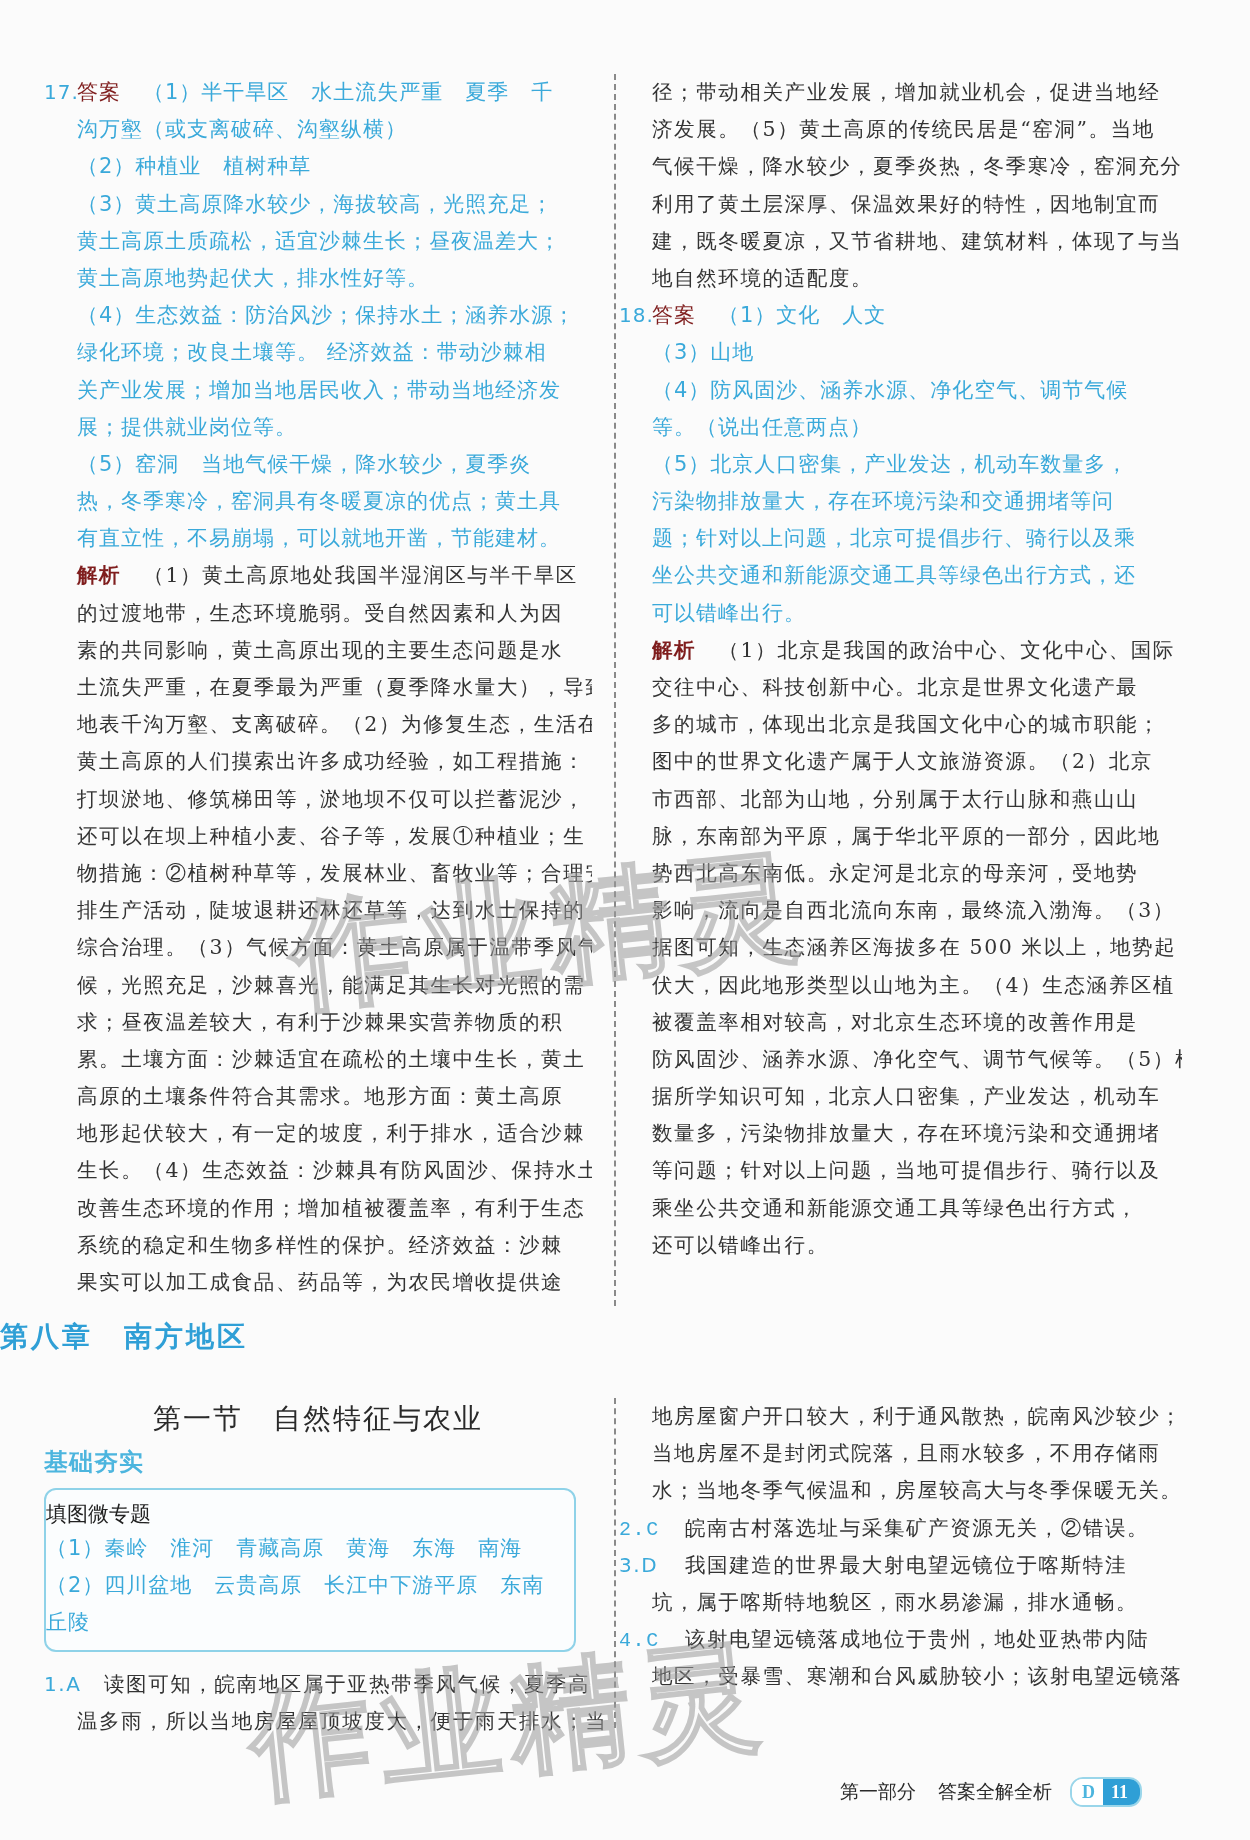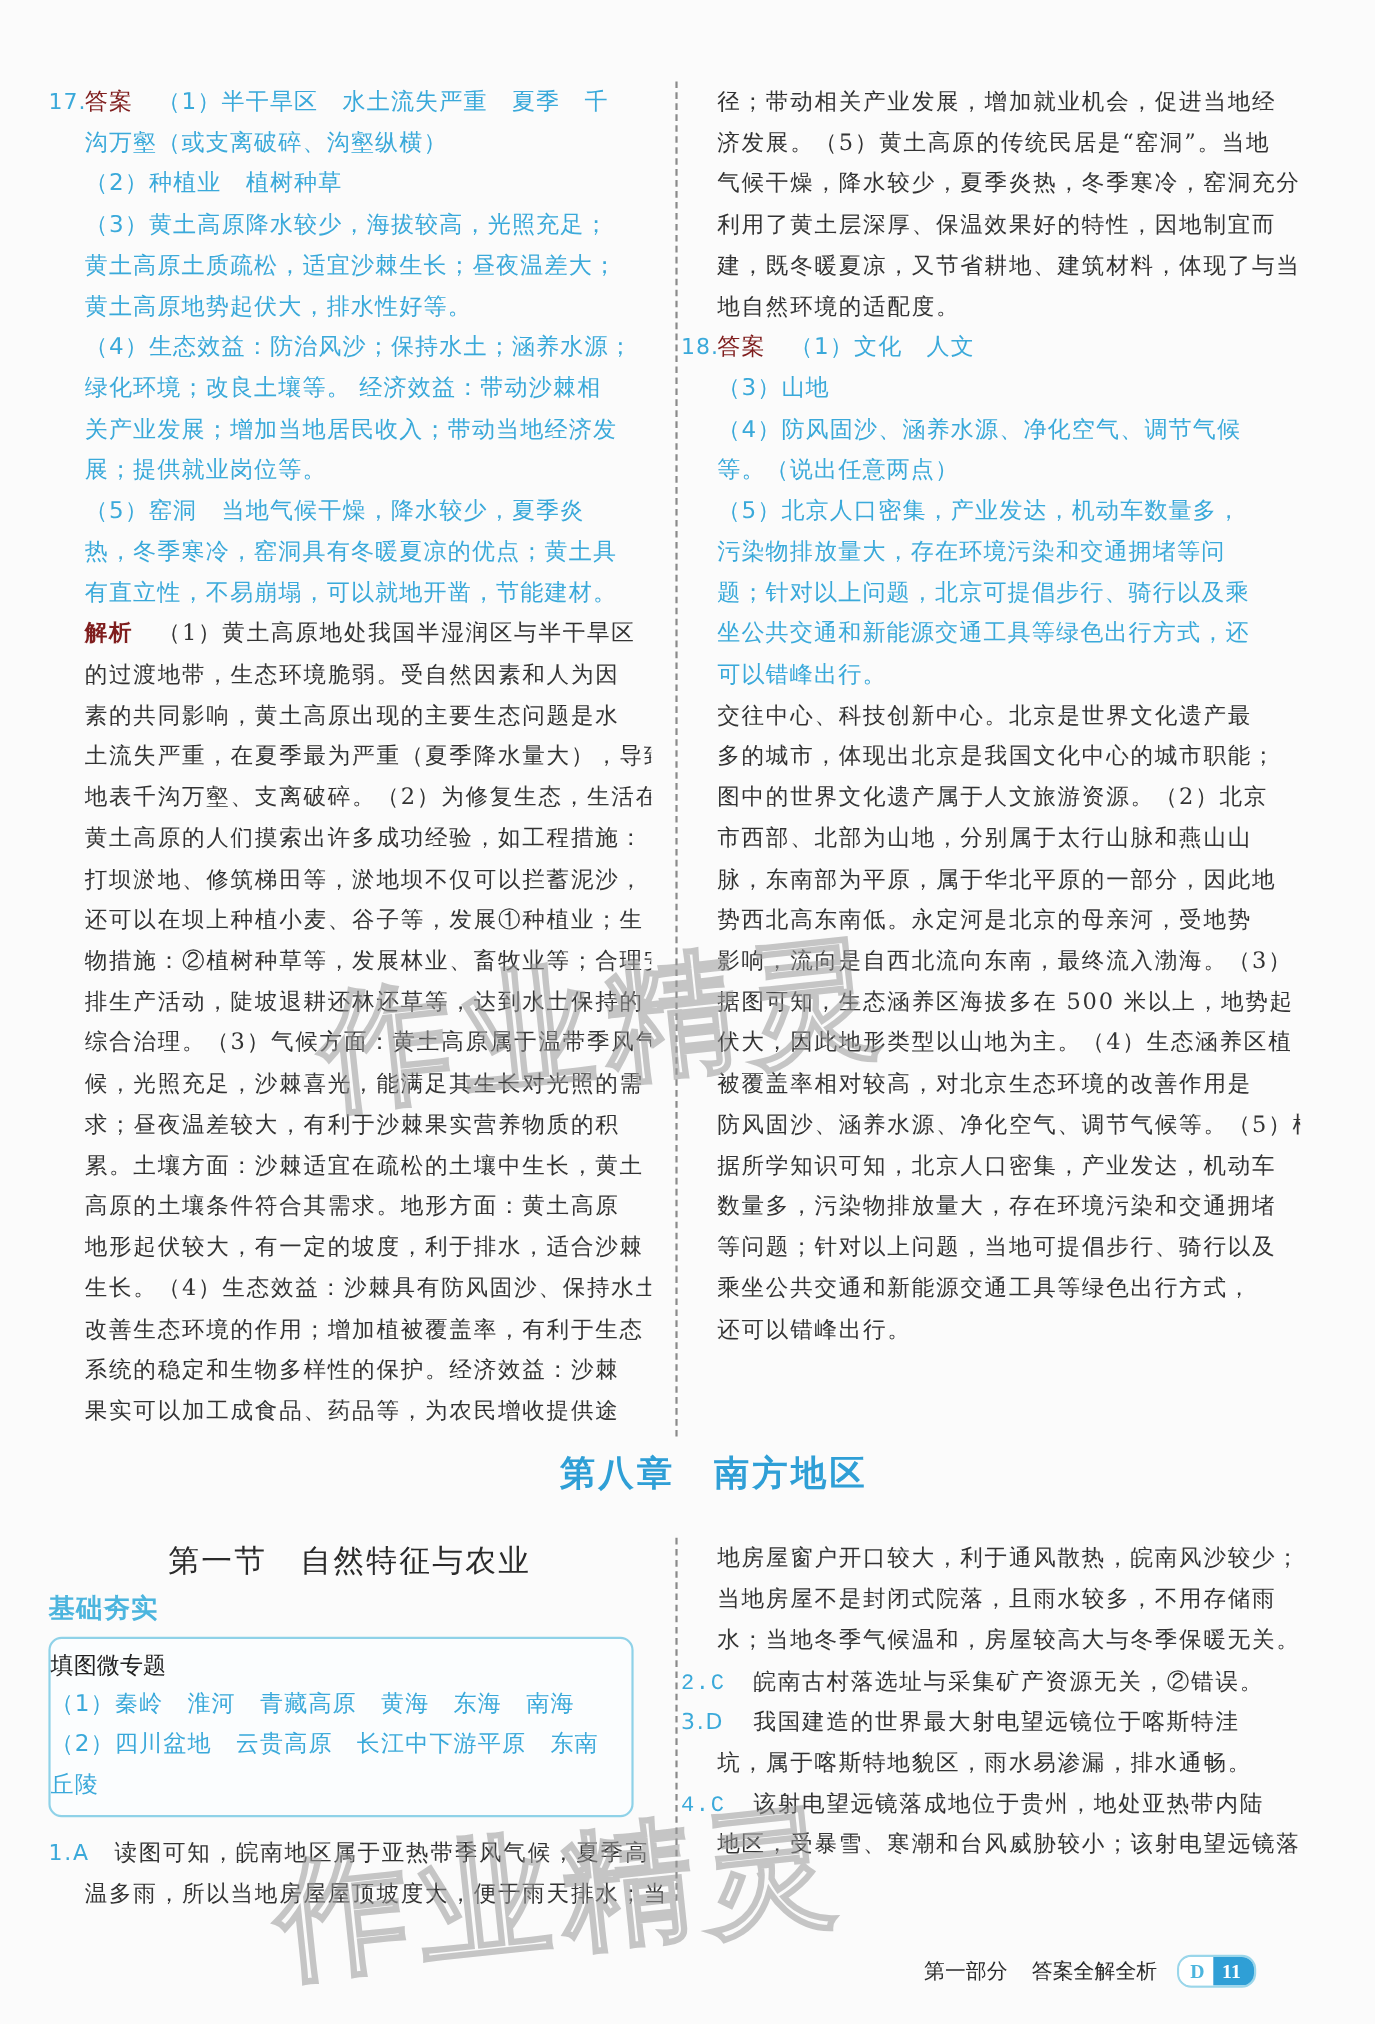--- a/index.html
+++ b/index.html
@@ -24,21 +24,21 @@
     white-space: nowrap; overflow: hidden;
     letter-spacing: 0.5px;
   }
   .ans { color: #3aa9da; letter-spacing: 1px; }
   .indent { padding-left: 33px; }
   .qnum { color: #3aa9da; font-size: 20px; display: inline-block; width: 33px; }
   .label { color: #7f1d1d; font-weight: normal; }
   .serif { font-family: "DejaVu Serif", serif; color: #333; letter-spacing: 1.6px; font-size: 20.5px; }
   .chapter-title {
     position: absolute; left: 0; right: 0; top: 1318px;
-    text-align: center; color: #2f9fd6; font-size: 32px; font-weight: bold; letter-spacing: 3px; padding-left: 48px;
+    text-align: left; color: #2f9fd6; font-size: 28px; font-weight: bold; letter-spacing: 3px;
   }
   .section-title {
     position: absolute; left: 44px; width: 548px; top: 1400px;
     text-align: center; font-size: 28px; color: #2a2a2a; letter-spacing: 2px;
   }
   .basic-label {
     position: absolute; left: 44px; top: 1446px;
     color: #4cb5de; font-size: 24px; font-weight: bold; letter-spacing: 1px;
   }
   .map-box {
@@ -122,20 +122,23 @@
     <span class="qnum">18.</span><span class="label">答案</span>　<span>（1）文化　人文</span>
   </div>
   <div class="line ans">（3）山地</div>
   <div class="line ans">（4）防风固沙、涵养水源、净化空气、调节气候</div>
   <div class="line ans">等。（说出任意两点）</div>
   <div class="line ans">（5）北京人口密集，产业发达，机动车数量多，</div>
   <div class="line ans">污染物排放量大，存在环境污染和交通拥堵等问</div>
   <div class="line ans">题；针对以上问题，北京可提倡步行、骑行以及乘</div>
   <div class="line ans">坐公共交通和新能源交通工具等绿色出行方式，还</div>
   <div class="line ans">可以错峰出行。</div>
+  <div class="line serif">
+    <span class="label" style="font-family:'DejaVu Sans',sans-serif;font-weight:bold;">解析</span>　<span>（1）北京是我国的政治中心、文化中心、国际</span>
+  </div>
   <div class="line serif">交往中心、科技创新中心。北京是世界文化遗产最</div>
   <div class="line serif">多的城市，体现出北京是我国文化中心的城市职能；</div>
   <div class="line serif">图中的世界文化遗产属于人文旅游资源。（2）北京</div>
   <div class="line serif">市西部、北部为山地，分别属于太行山脉和燕山山</div>
   <div class="line serif">脉，东南部为平原，属于华北平原的一部分，因此地</div>
   <div class="line serif">势西北高东南低。永定河是北京的母亲河，受地势</div>
   <div class="line serif">影响，流向是自西北流向东南，最终流入渤海。（3）</div>
   <div class="line serif">据图可知，生态涵养区海拔多在 500 米以上，地势起</div>
   <div class="line serif">伏大，因此地形类型以山地为主。（4）生态涵养区植</div>
   <div class="line serif">被覆盖率相对较高，对北京生态环境的改善作用是</div>

